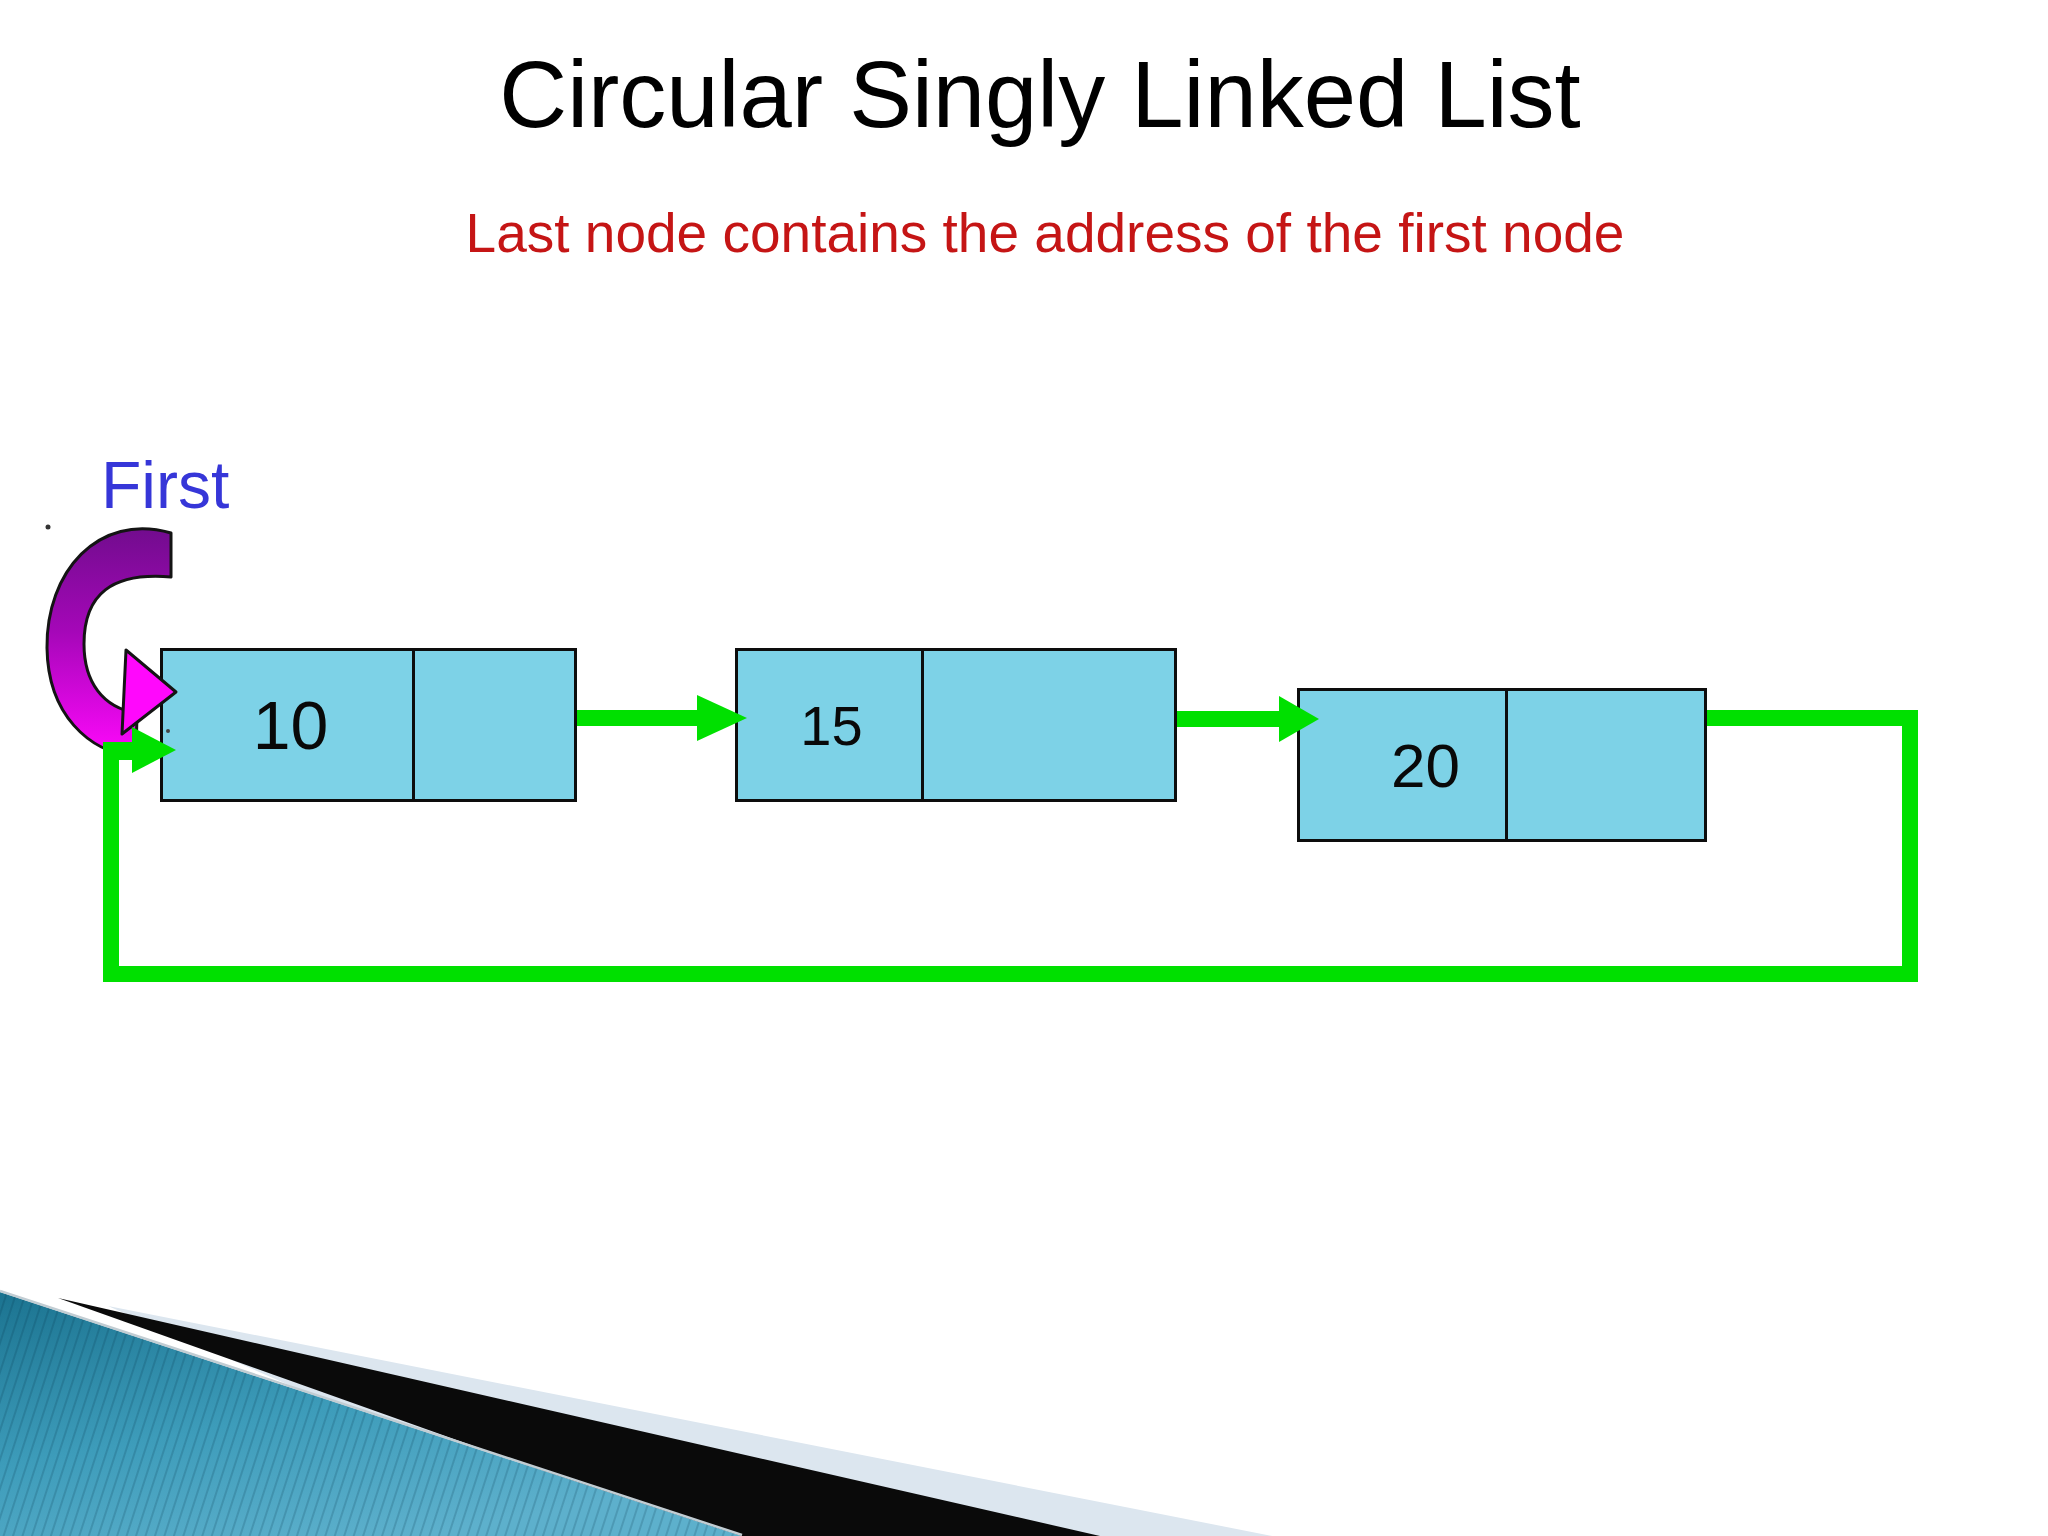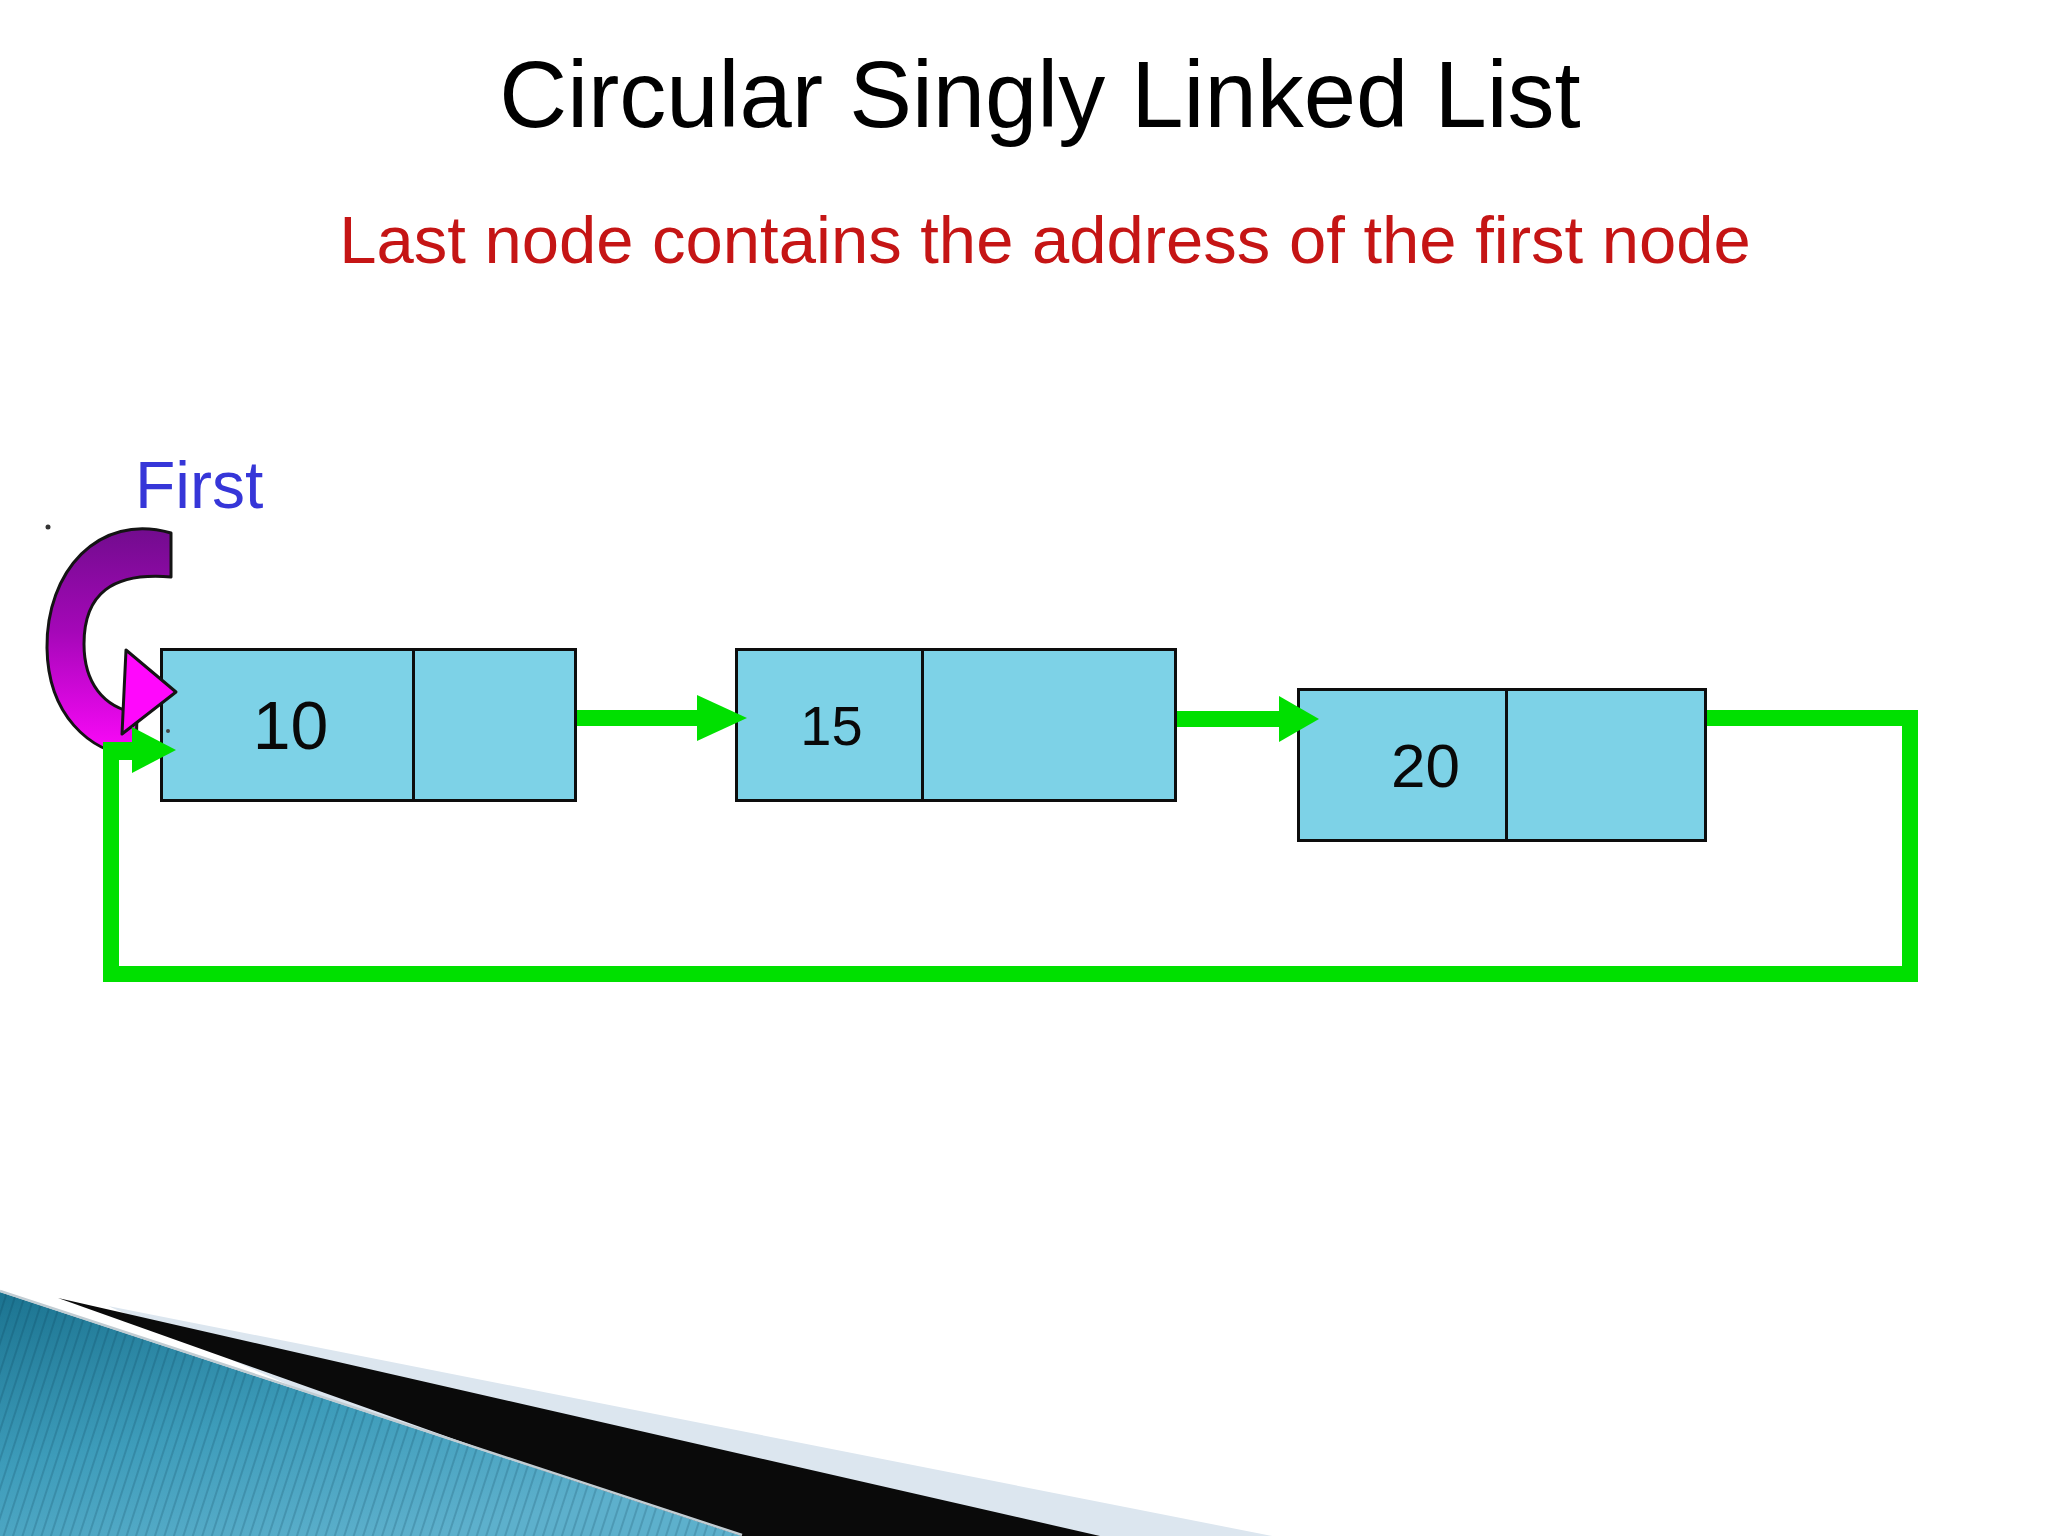--- a/index.html
+++ b/index.html
@@ -7,23 +7,23 @@
     width:2048px;height:1536px;position:relative;overflow:hidden;
     background:#ffffff;
     font-family:"Liberation Sans","DejaVu Sans",sans-serif;
   }
   
   .title-row{position:absolute;top:48px;left:0;width:1996px;text-align:center;
     padding-left:84px;box-sizing:border-box;z-index:1;}
   .slide-title{font-size:94px;line-height:1;color:var(--title-color,#000);white-space:nowrap;}
   .subtitle-row{position:absolute;top:206px;left:0;width:2048px;text-align:center;
     padding-left:42px;box-sizing:border-box;z-index:1;}
-  .slide-subtitle{font-size:67px;line-height:1;color:var(--subtitle-color,#c51515);white-space:nowrap;}
+  .slide-subtitle{font-size:55px;line-height:1;color:var(--subtitle-color,#c51515);white-space:nowrap;}
   .first-label{position:absolute;left:101px;top:452px;font-size:66px;line-height:1;
-    color:var(--pointer-label-color,#3636d8);z-index:4;margin-left:34px;}
+    color:var(--pointer-label-color,#3636d8);z-index:4;}
   
   .node{position:absolute;top:648px;height:154px;box-sizing:border-box;
     border:3px solid var(--node-border,#0d0d0d);
     background:var(--node-fill,#7dd2e7);
     display:flex;z-index:2;}
   .node .data-cell{height:100%;box-sizing:border-box;display:flex;align-items:center;
     justify-content:center;color:#090909;}
   .node .next-cell{flex:1;height:100%;box-sizing:border-box;
     border-left:3px solid var(--node-border,#0d0d0d);}
   .node-1{left:160px;width:417px;gap:34px;}

